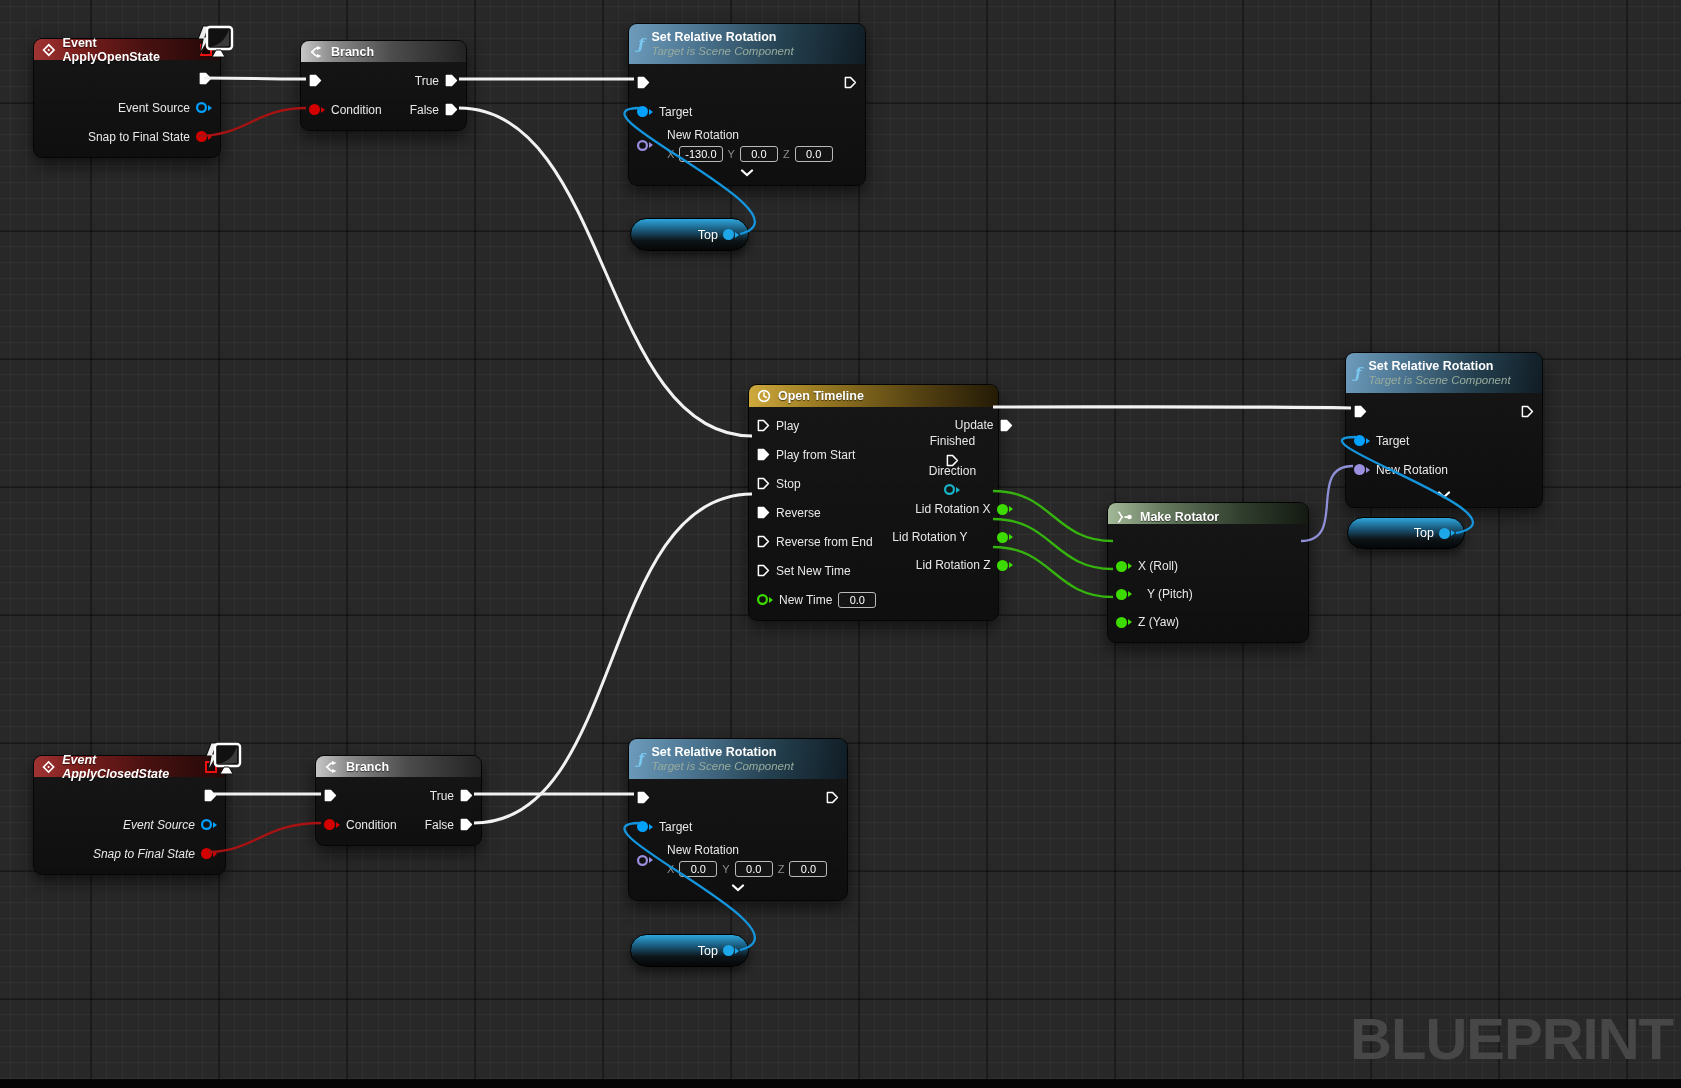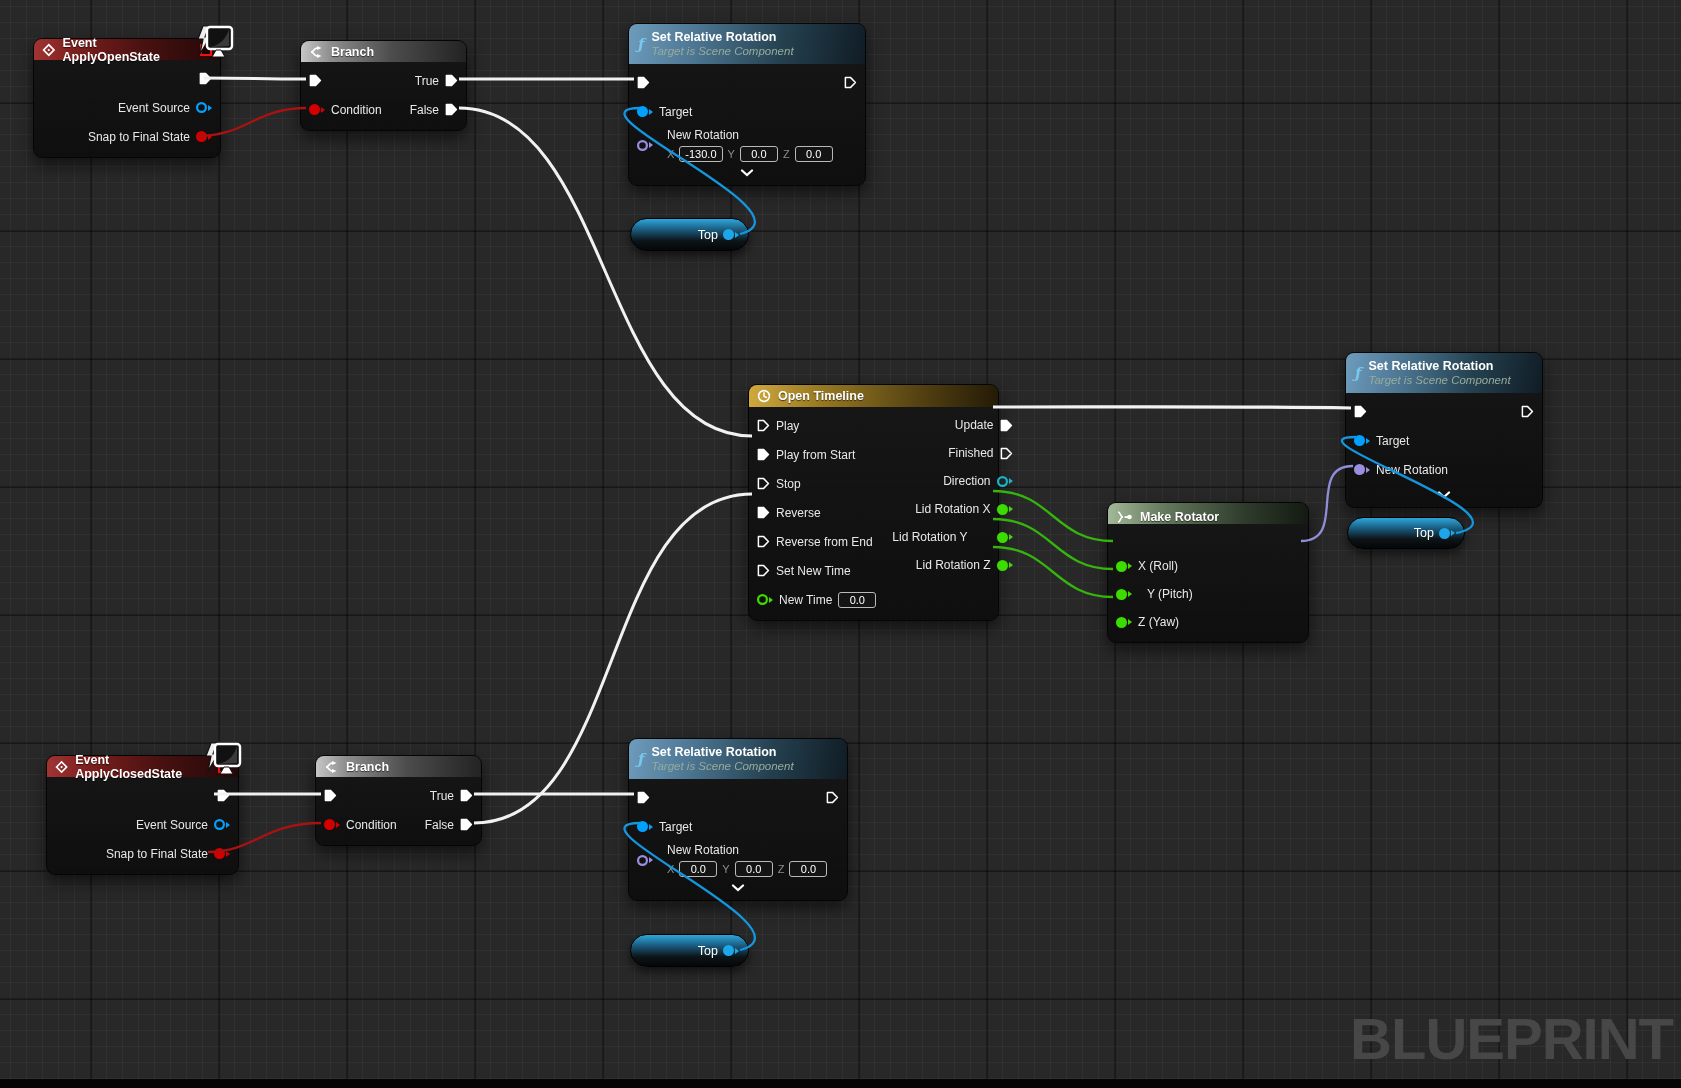--- a/index.html
+++ b/index.html
@@ -249,27 +249,27 @@
           <span class="valbox">0.0</span>
         </div>
     </div>
     <div class="col">
       <div class="row out" style="height:28px;">
           <span class="lbl">Update</span>
           <svg class="exec" viewBox="0 0 14 14">
             <path d="M1.5 1.5 h5.4 l5.4 5.5 -5.4 5.5 H1.5 z"></path>
           </svg>
         </div>
-      <div class="row out" style="height:28px;">
+      <div class="row out" style="height:28px;flex-direction:column;">
           <span class="lbl">Finished</span>
           <svg class="exec hollow" viewBox="0 0 14 14">
             <path d="M1.5 1.5 h5.4 l5.4 5.5 -5.4 5.5 H1.5 z"></path>
           </svg>
         </div>
-      <div class="row out" style="height:28px;">
+      <div class="row out" style="height:28px;flex-direction:column;">
           <span class="lbl">Direction</span>
           <span class="circ hollow" style="--pc:#17b3c9"></span>
         </div>
       <div class="row out" style="height:28px;">
           <span class="lbl">Lid Rotation X</span>
           <span class="circ" style="--pc:#3ddc00"></span>
         </div>
       <div class="row out" style="height:28px;gap:29px;">
           <span class="lbl">Lid Rotation Y</span>
           <span class="circ" style="--pc:#3ddc00"></span>
@@ -340,21 +340,21 @@
         </svg>
       </div>
   </div>
 </div>
 
 <div class="pill" style="left:1347px;top:517px;width:118px;height:32px;">
   <span>Top</span>
   <span class="circ" style="--pc:#1ea7e8"></span>
 </div>
 
-<div class="node" style="left:46px;top:755px;width:191px;">
+<div class="node" style="left:33px;top:755px;width:191px;font-style:italic;">
   <div class="hdr hdr-event">
     <svg width="14" height="14" viewBox="0 0 14 14">
         <rect x="3.2" y="3.2" width="7.6" height="7.6" transform="rotate(45 7 7)" fill="none" stroke="#fff" stroke-width="1.7"></rect>
         <rect x="6" y="6" width="2" height="2" transform="rotate(45 7 7)" fill="#fff"></rect>
       </svg>
     <span>Event ApplyClosedState</span>
     <span class="delegate"></span>
   </div>
   <div class="body">
     <div class="row out">

